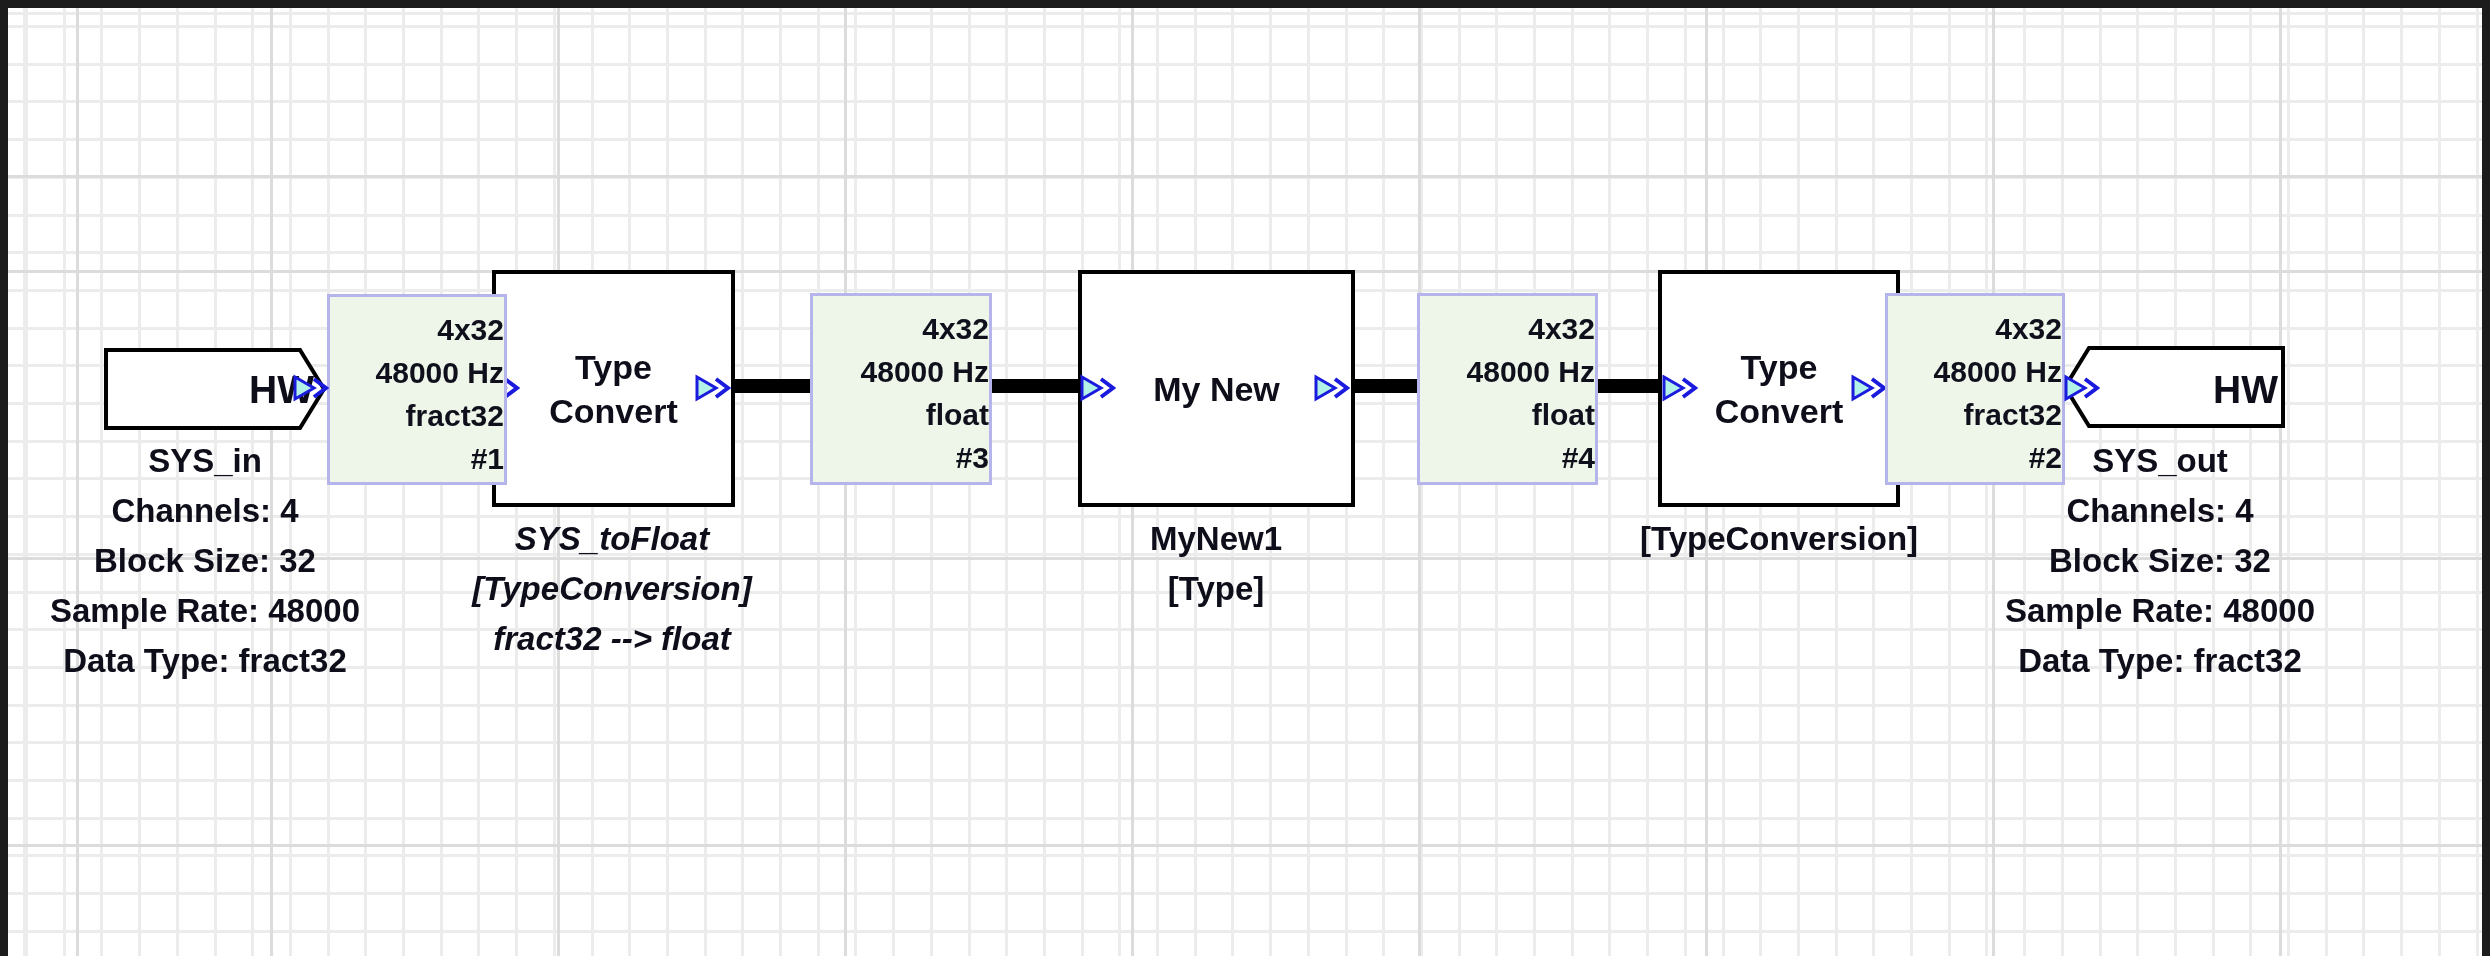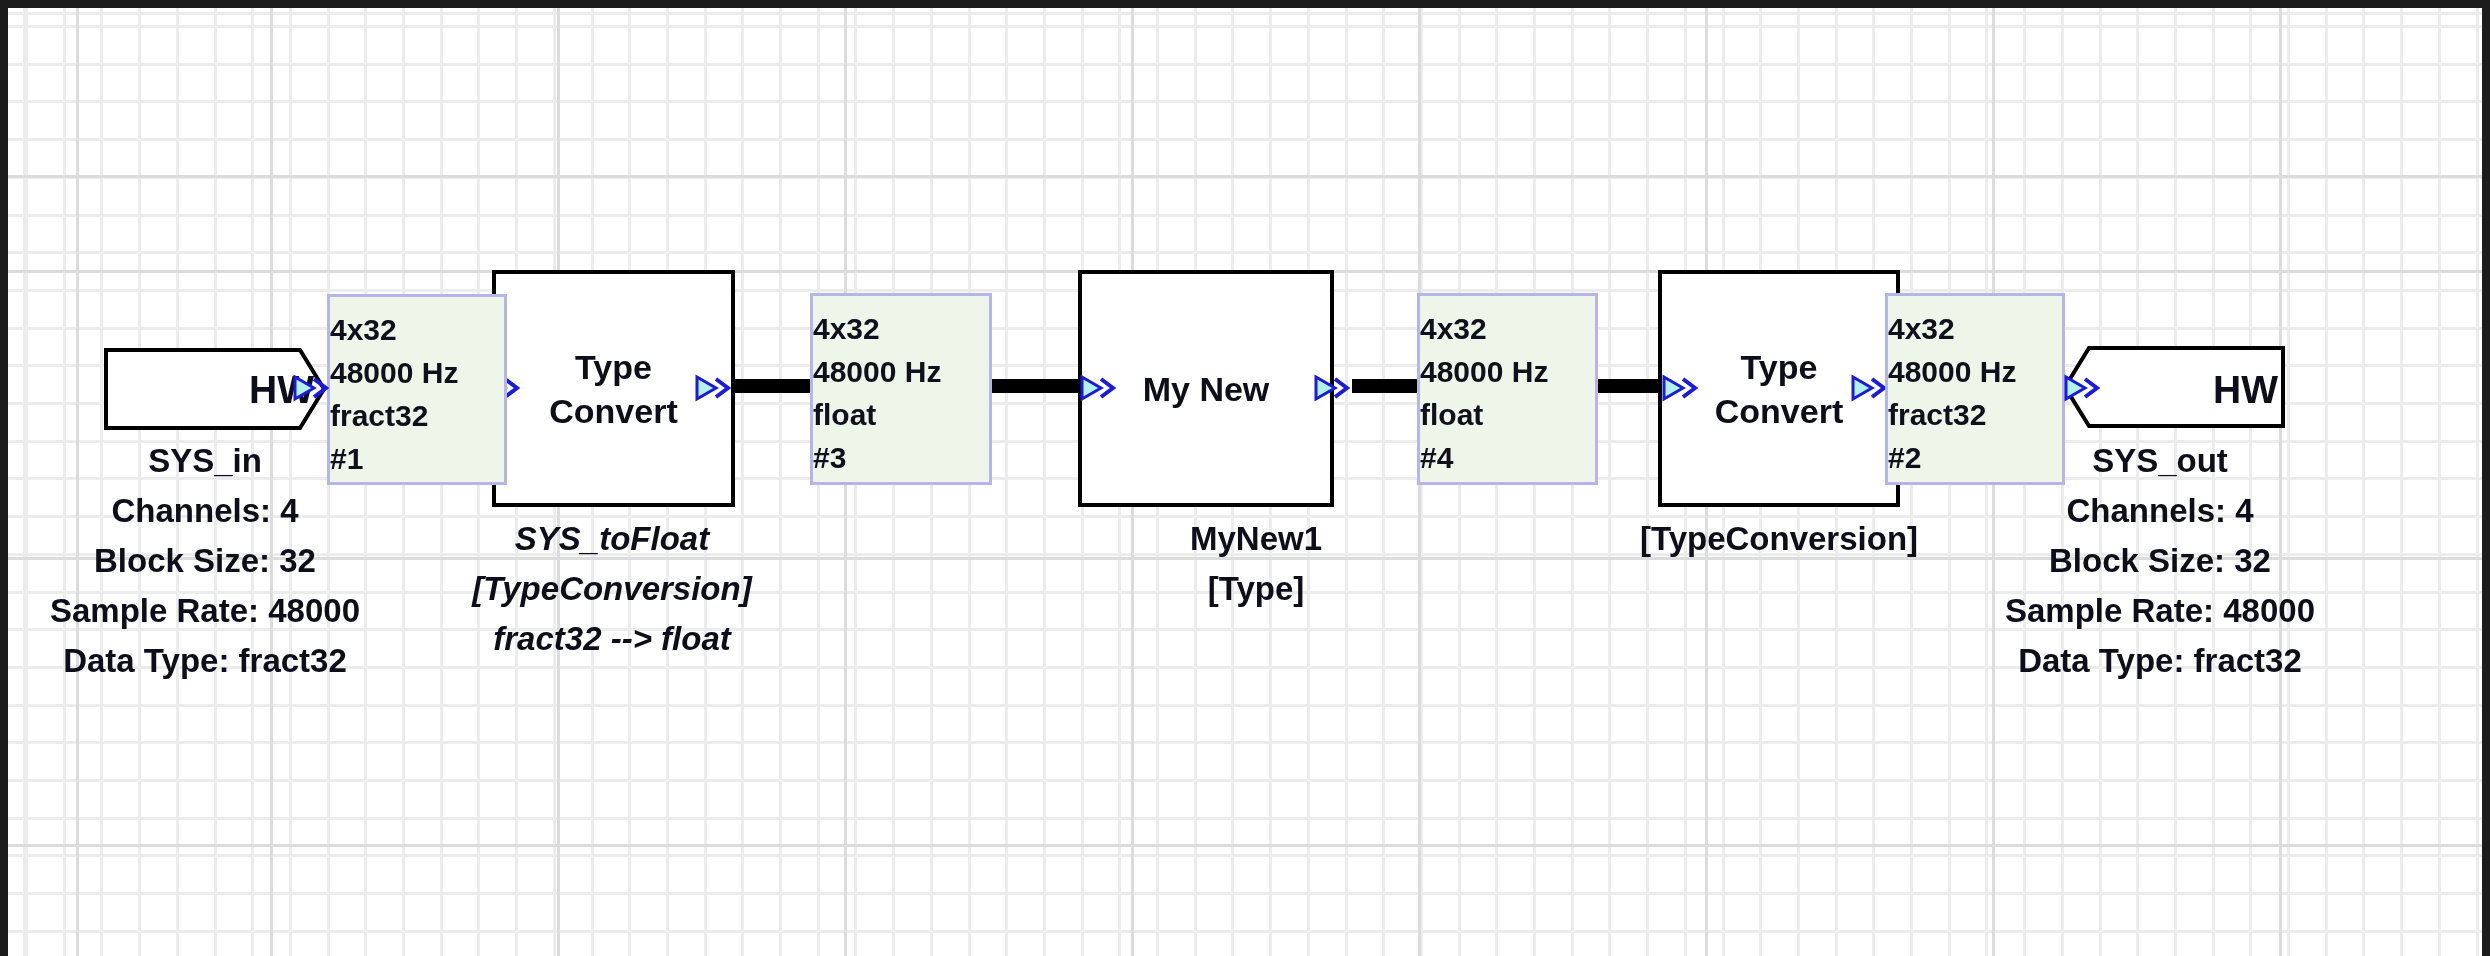--- a/index.html
+++ b/index.html
@@ -28,21 +28,21 @@
   }
   .block .blabel{
     font-size:34px;font-weight:bold;color:#0e0e1a;text-align:center;
     line-height:44px;width:180px;
   }
   .block .blabel.wide{width:240px;}
 
   .wirebox{
     position:absolute;box-sizing:border-box;
     background:#edf6e9;border:3px solid #b5b5ec;
-    text-align:left;padding-top:11px;
+    text-align:right;padding-top:11px;
     font-size:30px;font-weight:bold;color:#10101c;line-height:43px;
   }
 
   .hwshape{position:absolute;}
   .hwlabel{
     position:absolute;width:200px;height:44px;line-height:44px;top:368px;
     text-align:right;font-size:39px;font-weight:bold;color:#0e0e1a;
   }
 
   .port{position:absolute;top:373px;width:36px;height:30px;}
@@ -71,21 +71,21 @@
   <div class="hwlabel" style="left:114px;">HW</div>
 
   <svg class="hwshape" style="left:2062px;top:346px;" width="224" height="82" viewBox="0 0 224 82">
     <polygon class="pent" points="221,2 221,80 27,80 3,41 27,2"></polygon>
   </svg>
   <div class="hwlabel" style="left:2078px;">HW</div>
 
   <div class="block" style="left:492px;width:243px;">
     <div class="blabel">Type Convert</div>
   </div>
-  <div class="block" style="left:1078px;width:256px;">
+  <div class="block" style="left:1078px;width:277px;">
     <div class="blabel wide">My New</div>
   </div>
   <div class="block" style="left:1658px;width:242px;">
     <div class="blabel">Type Convert</div>
   </div>
 
   <svg class="port" style="left:484px;" viewBox="0 0 36 30">
     <polygon class="port-tri" points="2,4 21,15 2,26"></polygon>
       <polyline class="port-chev" points="21,6 33,15 21,24"></polyline>
   </svg>
@@ -151,21 +151,21 @@
     <div>Sample Rate: 48000</div>
     <div>Data Type: fract32</div>
   </div>
 
   <div class="ulabel" style="left:402px;top:514px;font-style:italic;">
     <div>SYS_toFloat</div>
     <div>[TypeConversion]</div>
     <div>fract32 --&gt; float</div>
   </div>
 
-  <div class="ulabel" style="left:1006px;top:514px;padding-left:40px;">
+  <div class="ulabel" style="left:1006px;top:514px;">
     <div>MyNew1</div>
     <div>[Type]</div>
   </div>
 
   <div class="ulabel" style="left:1569px;top:514px;">
     <div>[TypeConversion]</div>
   </div>
 
   <div class="ulabel" style="left:1950px;top:436px;">
     <div>SYS_out</div>

